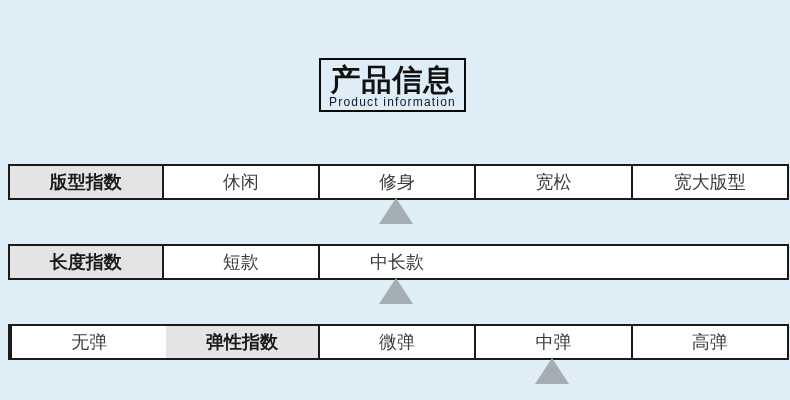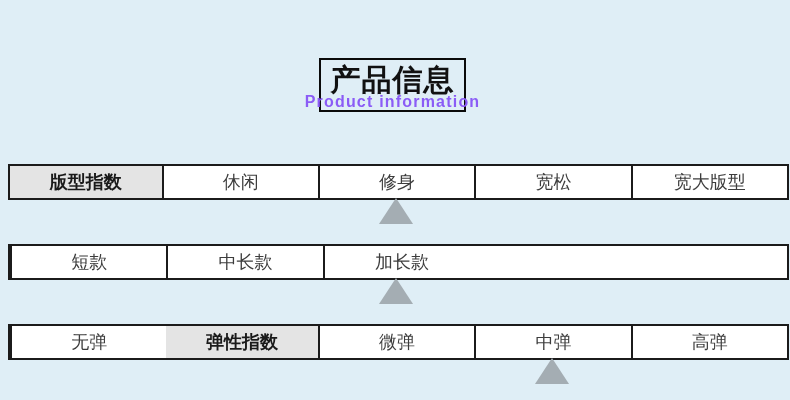--- a/index.html
+++ b/index.html
@@ -29,27 +29,26 @@
   }
   .title-main {
     font-size: 30px;
     font-weight: bold;
     color: #111111;
     line-height: 33px;
     white-space: nowrap;
     letter-spacing: 1px;
   }
   .title-sub {
-    font-size: 16px;
-    color: #8b5cf6;
+    font-size: 12px;
+    color: #0f172a;
     letter-spacing: 1.2px;
     white-space: nowrap;
     line-height: 14px;
     margin-top: -1px;
-    font-weight: bold;
   }
 
   
   .tables {
     position: absolute;
     left: 8px;
     top: 164px;
     width: 781px;
   }
   .spec-row {
@@ -104,23 +103,23 @@
   <div class="spec-row">
     <div class="cell header">版型指数</div>
     <div class="cell option">休闲</div>
     <div class="cell option">修身</div>
     <div class="cell option">宽松</div>
     <div class="cell option">宽大版型</div>
     <div class="tri" style="left: calc(49.6875% - 17px); border-bottom-color: rgb(164, 173, 179);"></div>
   </div>
 
   <div class="spec-row">
+    <div class="cell header">长度指数</div>
     <div class="cell option">短款</div>
     <div class="cell option">中长款</div>
-    <div class="cell option">加长款</div>
     <div class="tri" style="left: calc(49.6875% - 17px); border-bottom-color: rgb(164, 173, 179);"></div>
   </div>
 
   <div class="spec-row">
     <div class="cell option">无弹</div>
     <div class="cell header">弹性指数</div>
     <div class="cell option">微弹</div>
     <div class="cell option">中弹</div>
     <div class="cell option">高弹</div>
     <div class="tri" style="left: calc(69.8125% - 17px); border-bottom-color: rgb(164, 173, 179);"></div>

